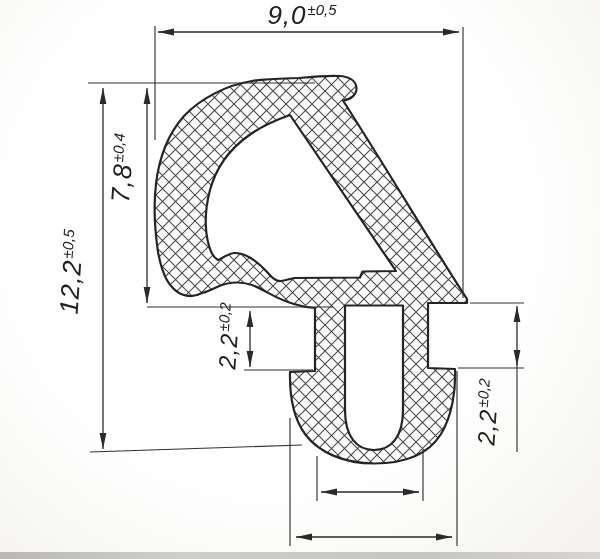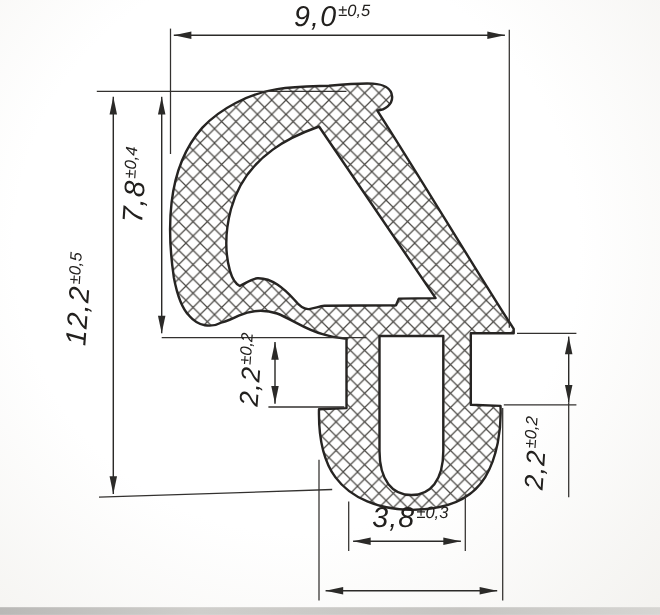--- a/index.html
+++ b/index.html
@@ -139,19 +139,16 @@
   </div>
 
   <div class="dim-label rot" style="left:229px;top:336px;font-size:24px;">
     <span>2,2</span><sup class="tol">±0,2</sup>
   </div>
 
   <div class="dim-label rot" style="left:488px;top:412px;font-size:24px;">
     <span>2,2</span><sup class="tol">±0,2</sup>
   </div>
 
-  <div class="dim-label" style="left:373px;top:471px;">
-    <span>3,8</span><sup class="tol">±0,3</sup>
-  </div>
 
 
   <div class="photo-edge-bottom"></div>
 </div>
 
 </body></html>

